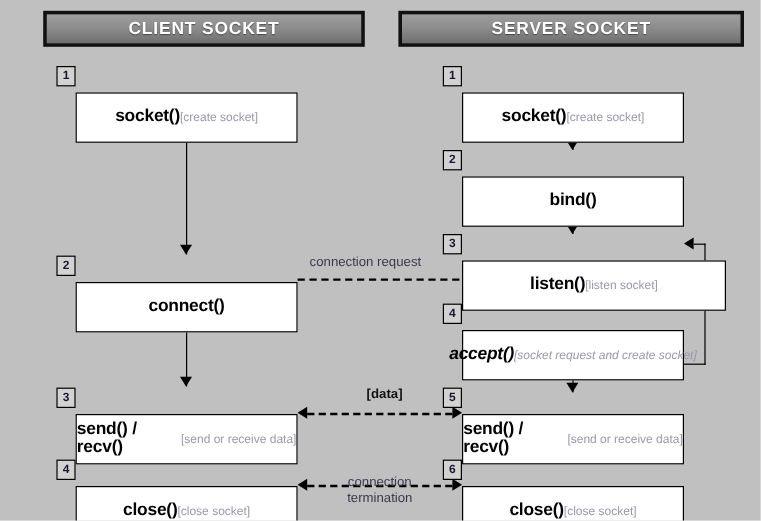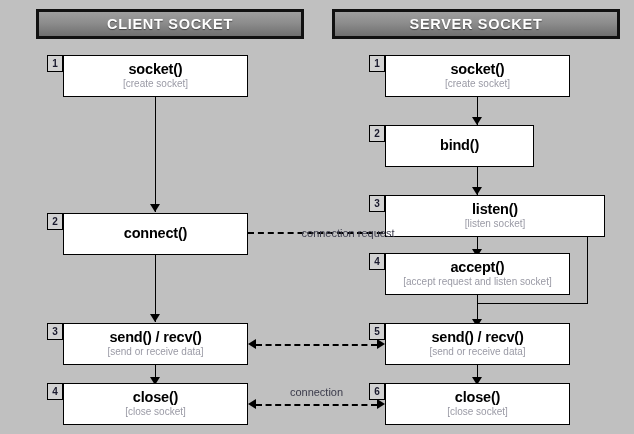--- a/index.html
+++ b/index.html
@@ -35,24 +35,24 @@
     text-shadow: 0 1px 1px rgba(0,0,0,0.45);
   }
 
   
   .node {
     position: absolute;
     background: #ffffff;
     border: 1.6px solid #000000;
     box-sizing: border-box;
     display: flex;
-    flex-direction: column;
     align-items: center;
     justify-content: center;
     z-index: 3;
+    margin-top: 22px;
   }
   .node .title {
     font-size: 14.5px;
     font-weight: bold;
     color: #000000;
     line-height: 1.05;
     letter-spacing: -0.2px;
   }
   .node .sub {
     font-size: 10px;
@@ -205,55 +205,57 @@
     <div class="sub">[close socket]</div>
   </div>
   <div class="badge" style="left:47px; top:383px;">4</div>
 
   <div class="node" style="left:385px; top:55px; width:185px; height:42px;">
     <div class="title">socket()</div>
     <div class="sub">[create socket]</div>
   </div>
   <div class="badge" style="left:369px; top:55px;">1</div>
 
-  <div class="node" style="left:385px; top:125px; width:149px; height:42px;">
+  <div class="node" style="left:385px; top:125px; width:185px; height:42px;">
     <div class="title">bind()</div>
   </div>
   <div class="badge" style="left:369px; top:125px;">2</div>
 
   <div class="node" style="left:385px; top:195px; width:220px; height:42px;">
     <div class="title">listen()</div>
     <div class="sub">[listen socket]</div>
   </div>
   <div class="badge" style="left:369px; top:195px;">3</div>
 
-  <div class="node" style="left:385px; top:253px; width:185px; height:42px;">
+  <div class="node" style="left:385px; top:253px; width:185px; height:42px;font-style:italic;">
     <div class="title">accept()</div>
-    <div class="sub">[accept request and listen socket]</div>
+    <div class="sub">[socket request and create socket]</div>
   </div>
   <div class="badge" style="left:369px; top:253px;">4</div>
 
   <div class="node" style="left:385px; top:323px; width:185px; height:42px;">
     <div class="title">send() / recv()</div>
     <div class="sub">[send or receive data]</div>
   </div>
   <div class="badge" style="left:369px; top:323px;">5</div>
 
   <div class="node" style="left:385px; top:383px; width:185px; height:42px;">
     <div class="title">close()</div>
     <div class="sub">[close socket]</div>
   </div>
   <div class="badge" style="left:369px; top:383px;">6</div>
 
   <div class="dashed" style="left:248px; top:232px; width:224px;"></div>
   <div class="arrow-right" style="left:469px; top:227px;"></div>
-  <div class="edge-label" style="left:258px; top:227px; width:180px; text-align:center;">connection request</div>
+  <div class="edge-label" style="left:258px; top:213px; width:180px; text-align:left;">connection request</div>
 
   <div class="dashed" style="left:256px; top:344px; width:121px;"></div>
   <div class="arrow-left" style="left:248px; top:339px;"></div>
   <div class="arrow-right" style="left:377px; top:339px;"></div>
+  <div class="edge-label bold" style="left:256px; top:323px; width:129px;">[data]</div>
 
   <div class="dashed" style="left:256px; top:404px; width:121px;"></div>
   <div class="arrow-left" style="left:248px; top:399px;"></div>
   <div class="arrow-right" style="left:377px; top:399px;"></div>
-  <div class="edge-label two-line" style="left:250px; top:386px; width:133px;">connection</div>
+  <div class="edge-label two-line" style="left:250px; top:396px; width:133px;">connection</div>
+  <div class="edge-label two-line" style="left:250px; top:409px; width:133px;">termination</div>
 
 </div>
 
 </body></html>

